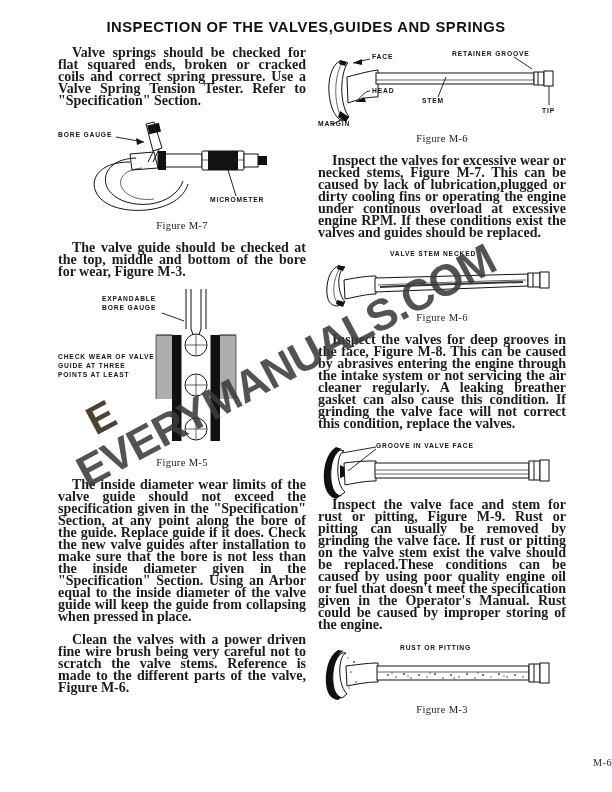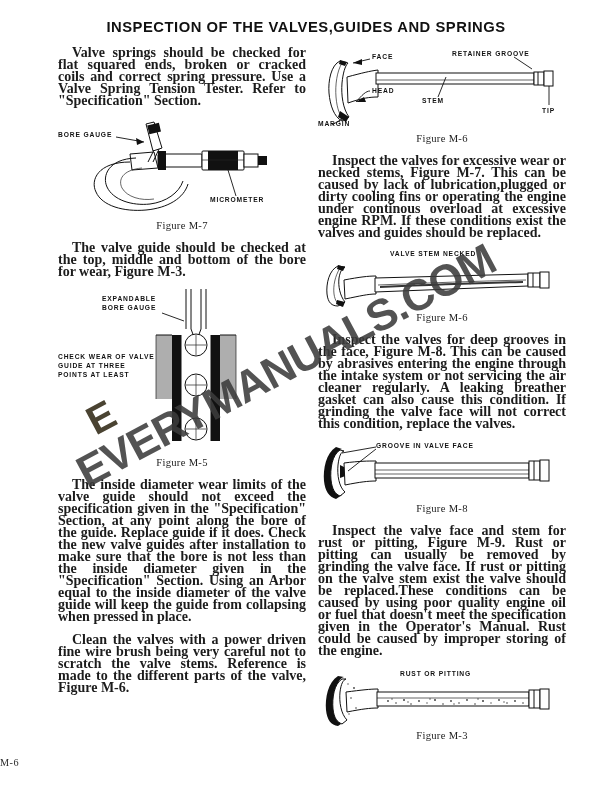--- a/index.html
+++ b/index.html
@@ -87,21 +87,21 @@
   .fillw { fill: #ffffff; stroke: #111; stroke-width: 1; }
   .fillk { fill: #111; stroke: none; }
   .hatch { fill: #6b6b6b; stroke: none; }
 
   
   .footer {
     position: absolute;
     left: 0;
     top: 757px;
     width: 612px;
-    text-align: left;
+    text-align: right;
     font-size: 10.2px;
     letter-spacing: 0.5px;
     color: #2a2a2a;
   }
 
   
   .watermark {
     position: absolute;
     left: 62px;
     top: 300px;
@@ -311,21 +311,20 @@
         <line class="ln-thin" x1="57" y1="29" x2="211" y2="29"></line>
         <line class="ln-thin" x1="57" y1="33" x2="211" y2="33"></line>
         <rect class="fillw" x="211" y="20" width="11" height="19"></rect>
         <line class="ln" x1="216" y1="20" x2="216" y2="39"></line>
         <rect class="fillw" x="222" y="19" width="9" height="21"></rect>
         <path class="ln-lead" d="M24 12 L58 6"></path>
         <path class="ln-lead" d="M30 30 L58 8"></path>
       </svg>
       <span class="fig-label" style="left:58px; top:1px;">GROOVE IN VALVE FACE</span>
     </div>
-    <div class="fig-caption">Figure M-8</div>
 
     <p class="body-text">Inspect the valve face and stem for rust or pitting, Figure M-9. Rust or pitting can usually be removed by grinding the valve face. If rust or pitting on the valve stem exist the valve should be replaced.These conditions can be caused by using poor quality engine oil or fuel that doesn't meet the specification given in the Operator's Manual. Rust could be caused by improper storing of the engine.</p>
 
     <div class="figure" style="height:58px;">
       <svg width="248" height="58" viewBox="0 0 248 58">
         <path class="fillk" d="M20 8 C10 14 7 30 8 42 C9 52 13 57 20 58 L26 54 C19 48 17 34 18 24 C19 15 22 10 26 9 Z"></path>
         <path class="fillw" d="M24 11 C16 16 14 30 15 41 C16 50 19 54 24 56 L29 52 C23 46 21 34 22 24 C23 16 25 12 28 11 Z"></path>
         <path class="fillw" d="M28 24 C44 22 52 21 60 21 L60 40 C52 40 44 41 29 44 Z"></path>
         <rect class="fillw" x="59" y="24" width="152" height="14"></rect>
         <line class="ln-thin" x1="59" y1="30" x2="211" y2="30"></line>

